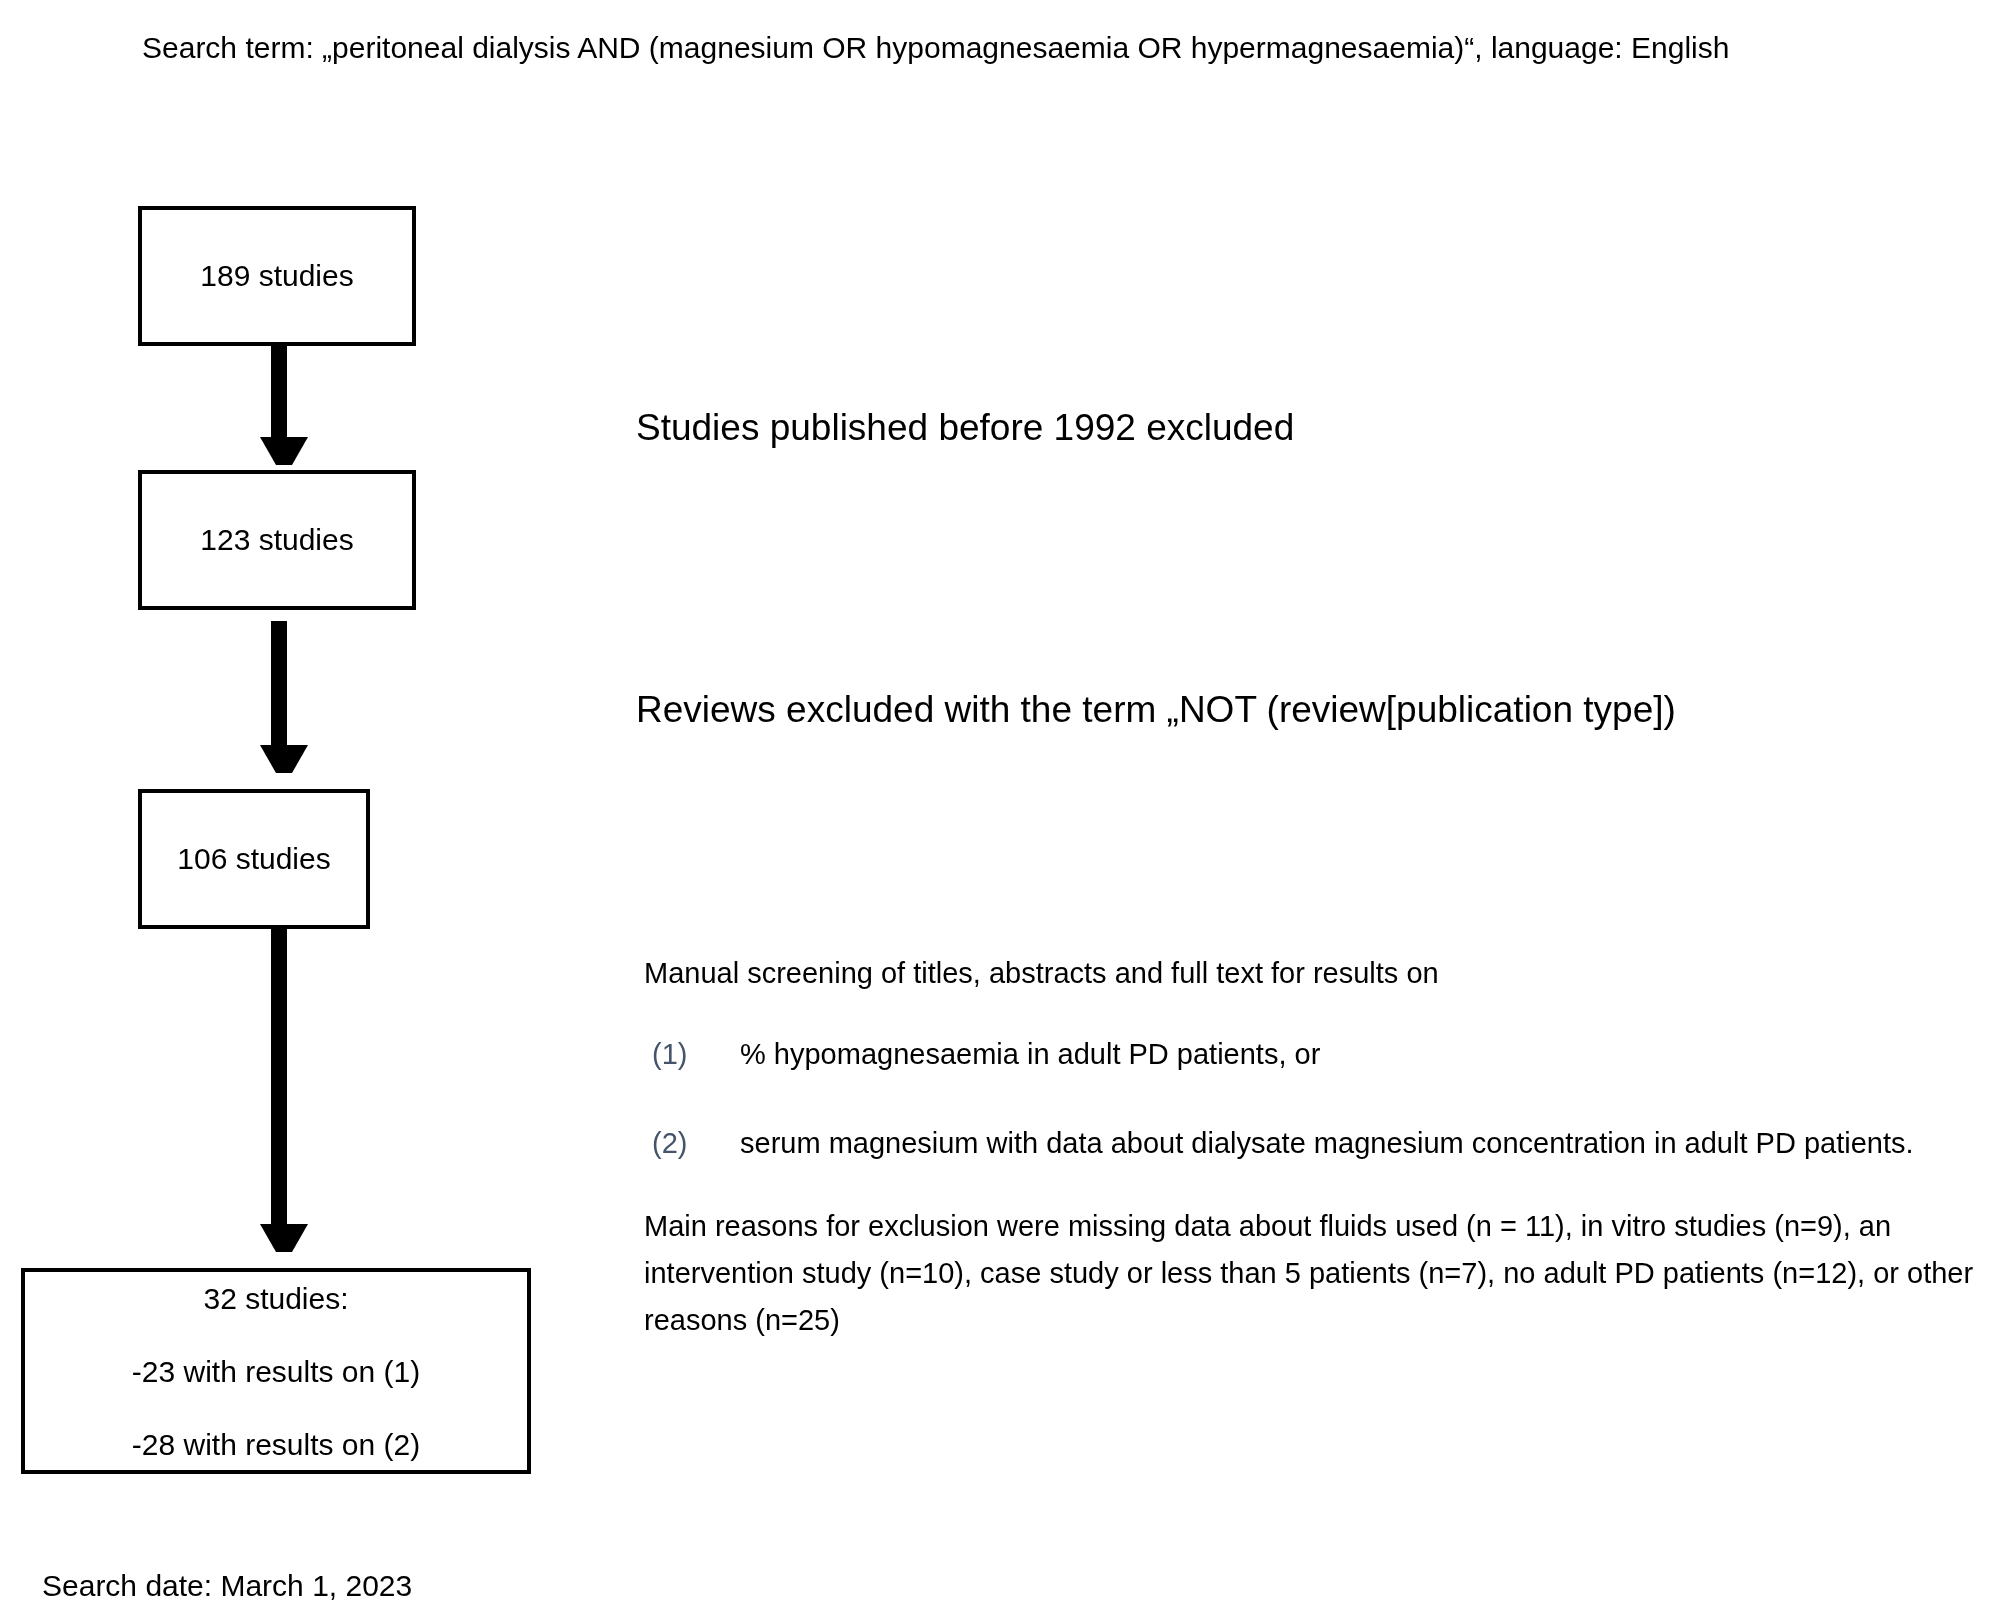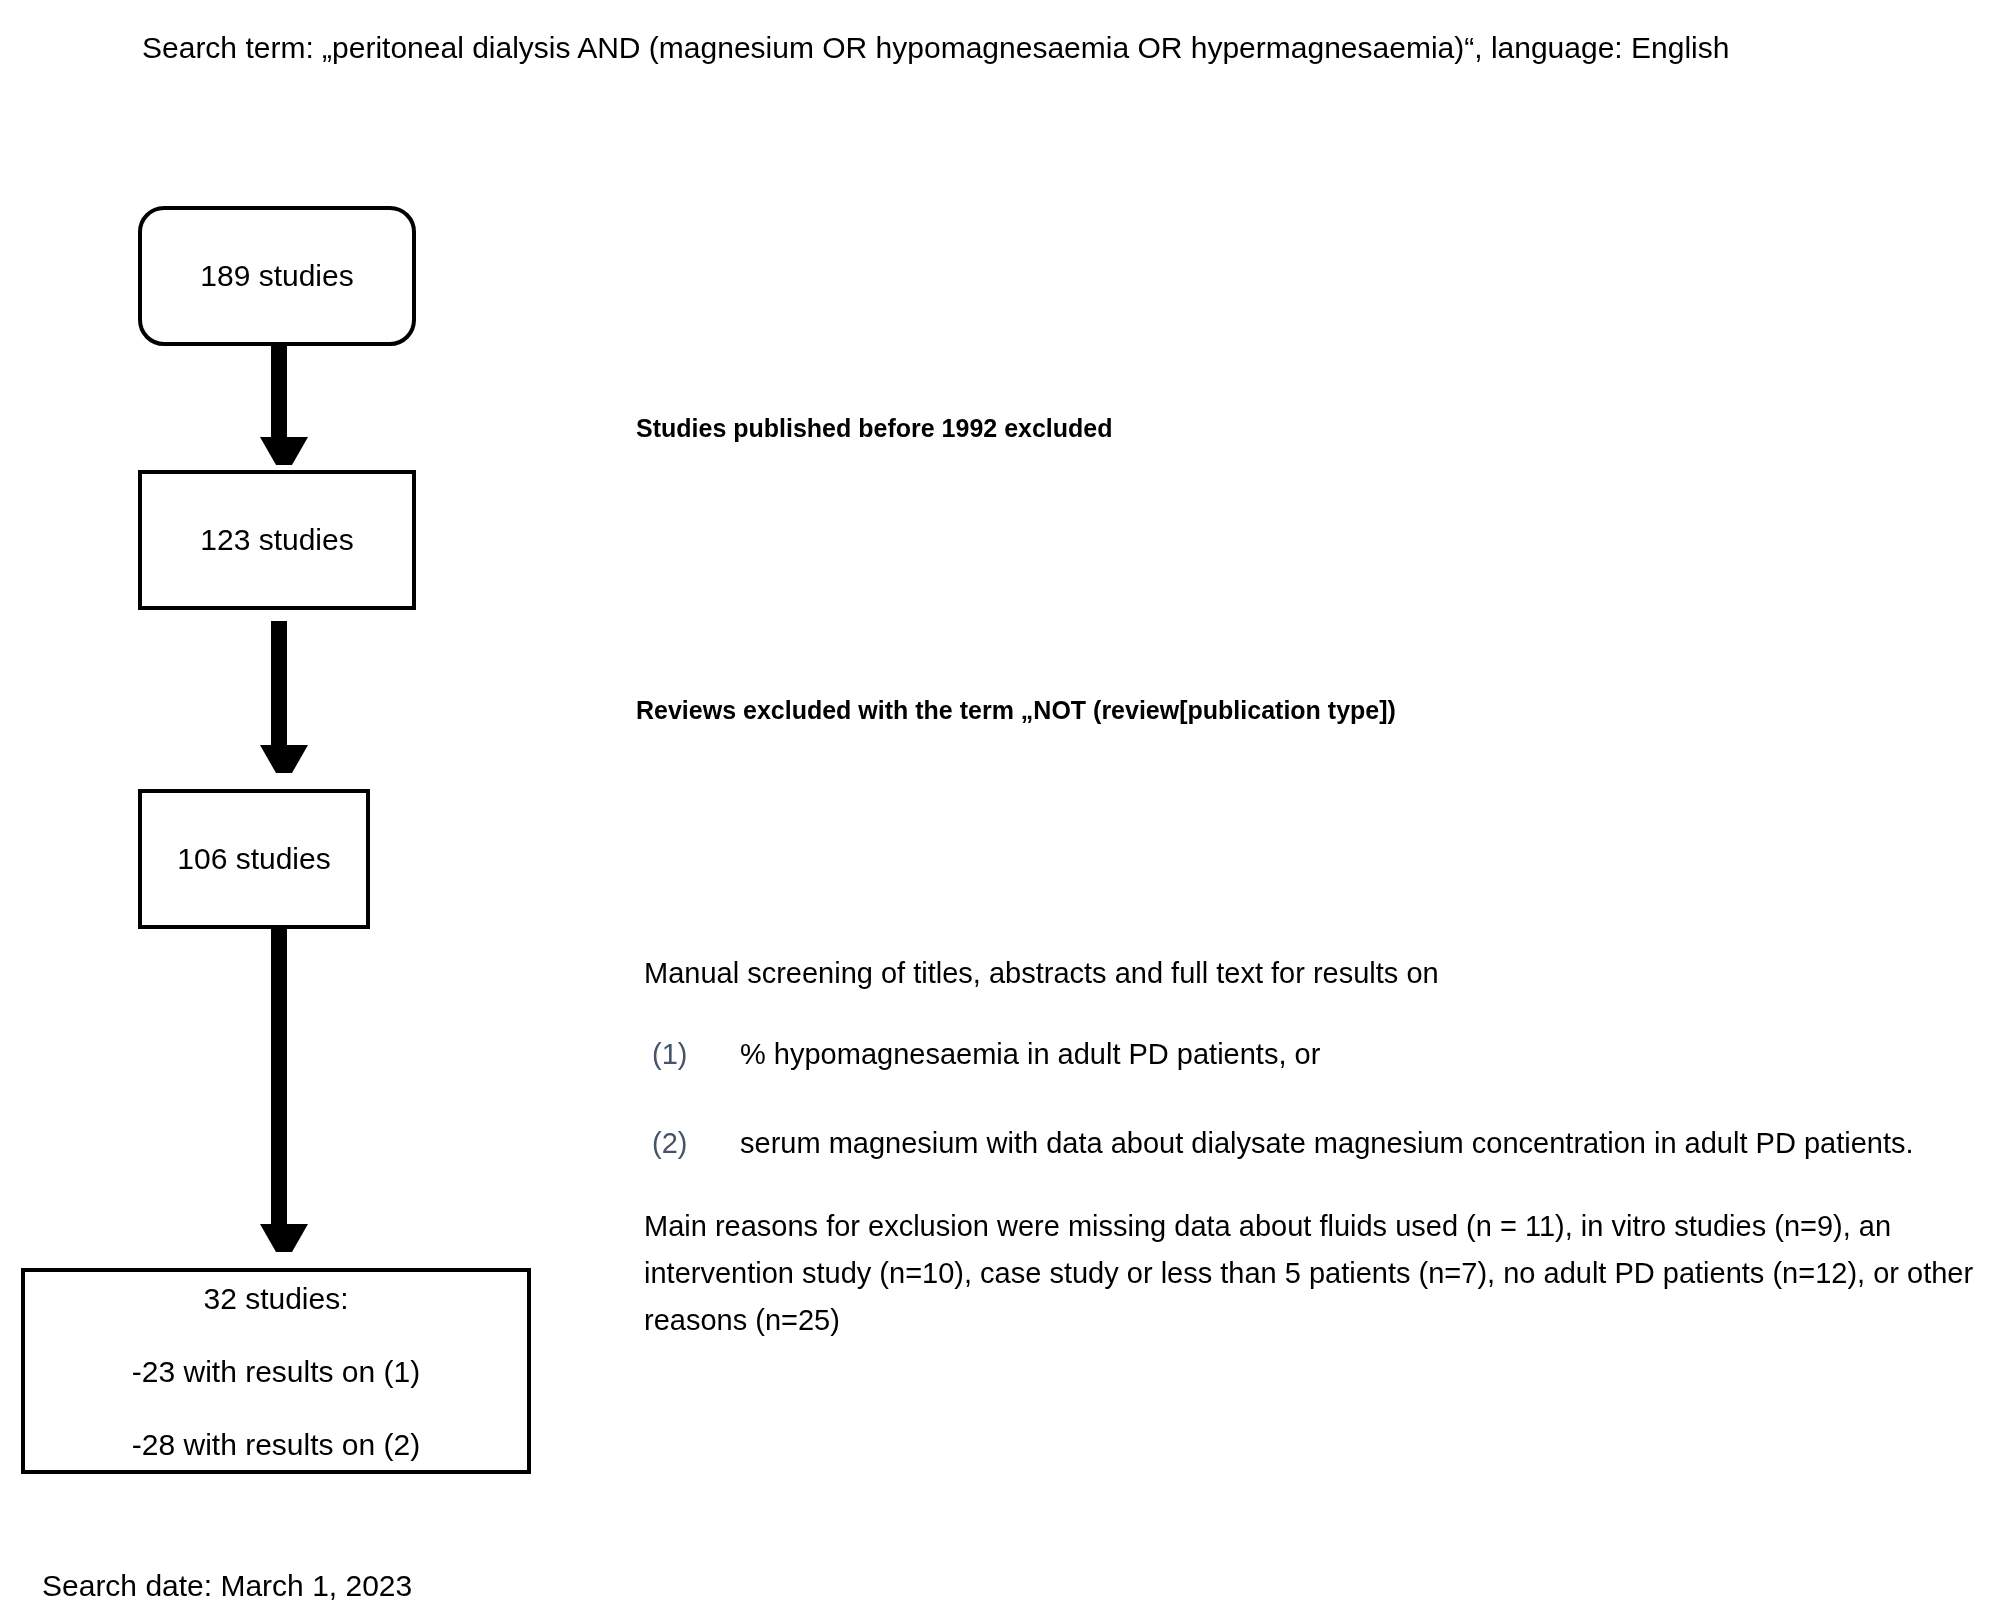--- a/index.html
+++ b/index.html
@@ -33,21 +33,21 @@
     position: absolute;
     border: 4px solid var(--box-border, #000000);
     background: var(--background, #ffffff);
     display: flex;
     flex-direction: column;
     align-items: center;
     justify-content: center;
     font-size: 30px;
     text-align: center;
   }
-  .box-1 { left: 122px; top: 190px;  width: 278px; height: 140px; border-radius: 26px; }
+  .box-1 { left: 122px; top: 190px;  width: 278px; height: 140px; }
   .box-2 { left: 122px; top: 454px;  width: 278px; height: 140px; }
   .box-3 { left: 122px; top: 773px;  width: 232px; height: 140px; }
   .box-4 { left: 5px;   top: 1252px; width: 510px; height: 206px; }
   .box-4 .box-line { line-height: 57px; }
   .arrow { position: absolute; left: 244px; width: 32px; }
   .arrow-1 { top: 330px; height: 135px; }
   .arrow-2 { top: 605px; height: 168px; }
   .arrow-3 { top: 913px; height: 339px; }
   .arrow .stem {
     position: absolute;
@@ -59,24 +59,23 @@
     position: absolute;
     left: 0; bottom: 0;
     width: 0; height: 0;
     border-left: 16px solid transparent;
     border-right: 16px solid transparent;
     border-top: 28px solid var(--text, #000000);
   }
   .annotation {
     position: absolute;
     left: 612px;
-    font-size: 25px;
+    font-size: 37px;
     line-height: 36px;
     white-space: nowrap;
-    font-weight: bold;
   }
   .annotation-1 { top: 386px; }
   .annotation-2 { top: 668px; }
   .annotation-block {
     position: absolute;
     left: 612px;
     top: 918px;
     width: 1396px;
     font-size: 29px;
     line-height: 47px;

